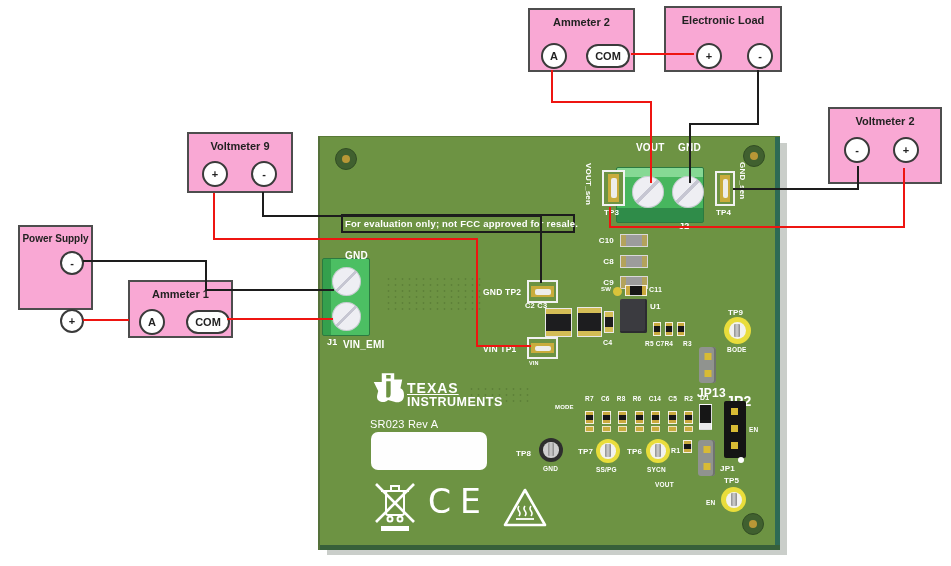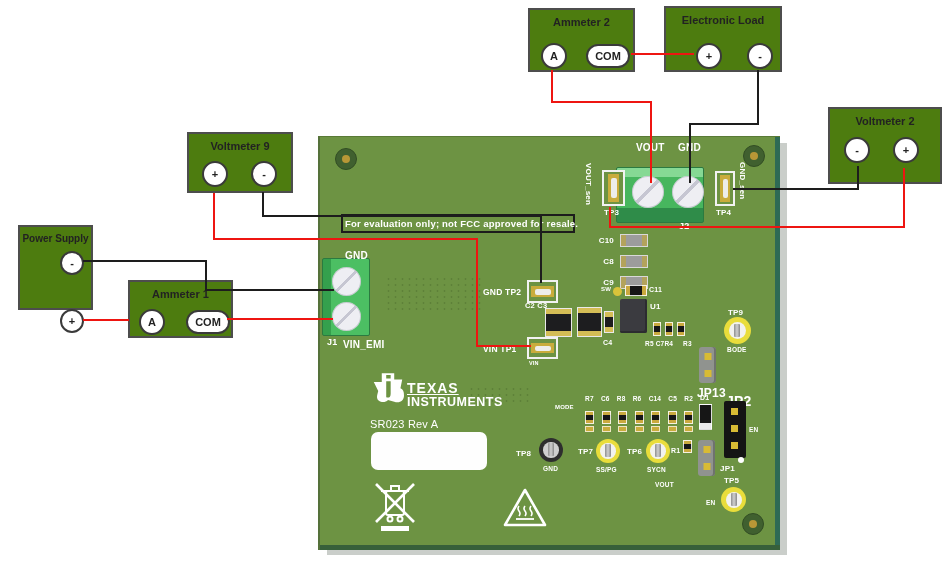--- a/index.html
+++ b/index.html
@@ -1,19 +1,19 @@
 <!DOCTYPE html>
 <html><head>
 <meta charset="utf-8">
 <style>
   html,body{margin:0;padding:0;background:#fff;font-family:"Liberation Sans",sans-serif;}
   #canvas{position:relative;width:951px;height:566px;background:#fff;overflow:hidden;}
 
   
-  .ibox{position:absolute;background:#4d7c0f;border:2px solid #4d4d4d;color:#1a1a1a;z-index:6;box-sizing:border-box;}
+  .ibox{position:absolute;background:#f9a8d4;border:2px solid #4d4d4d;color:#1a1a1a;z-index:6;box-sizing:border-box;}
   .ibox-title{text-align:center;font-size:11px;font-weight:700;margin-top:6px;color:#222;}
   .term{position:absolute;border:2px solid #3a3a3a;border-radius:50%;display:flex;align-items:center;justify-content:center;font-size:11px;font-weight:700;background:#fff;box-sizing:border-box;color:#222;}
   .term.circle{width:26px;height:26px;}
   .term.oval{width:44px;height:24px;border-radius:12px;}
 
   
   .wire{position:absolute;z-index:9;}
   .wire.red{background:#ee1511;}
   .wire.black{background:#1d1d1d;}
 
@@ -268,20 +268,21 @@
       <rect x="14" y="11" width="18" height="24" rx="2"></rect>
       <line x1="9" y1="11" x2="37" y2="11"></line>
       <rect x="19" y="6" width="8" height="5"></rect>
       <circle cx="18" cy="39" r="2.5"></circle>
         <circle cx="28" cy="39" r="2.5"></circle>
       <line x1="4" y1="4" x2="42" y2="42" stroke-width="2.6"></line>
       <line x1="42" y1="4" x2="4" y2="42" stroke-width="2.6"></line>
     </g>
     <rect x="9" y="46" width="28" height="5" fill="#fff"></rect>
   </svg>
+  <div class="sl" style="left:428px;top:482px;font-size:33px;font-weight:400;letter-spacing:9px;font-family:'DejaVu Sans',sans-serif;">CE</div>
   <svg style="position:absolute;left:502px;top:487px;z-index:4;" width="46" height="42" viewBox="0 0 46 42">
     <g stroke="#fff" fill="none">
       <path d="M23 3 L43 38 H3 Z" stroke-width="2.6" stroke-linejoin="round"></path>
       <path d="M17 29 q2-2.5 0-5 q-2-2.5 0-5" stroke-width="1.6"></path>
       <path d="M23 29 q2-2.5 0-5 q-2-2.5 0-5" stroke-width="1.6"></path>
       <path d="M29 29 q2-2.5 0-5 q-2-2.5 0-5" stroke-width="1.6"></path>
       <line x1="14" y1="32" x2="32" y2="32" stroke-width="1.8"></line>
     </g>
   </svg>
 

